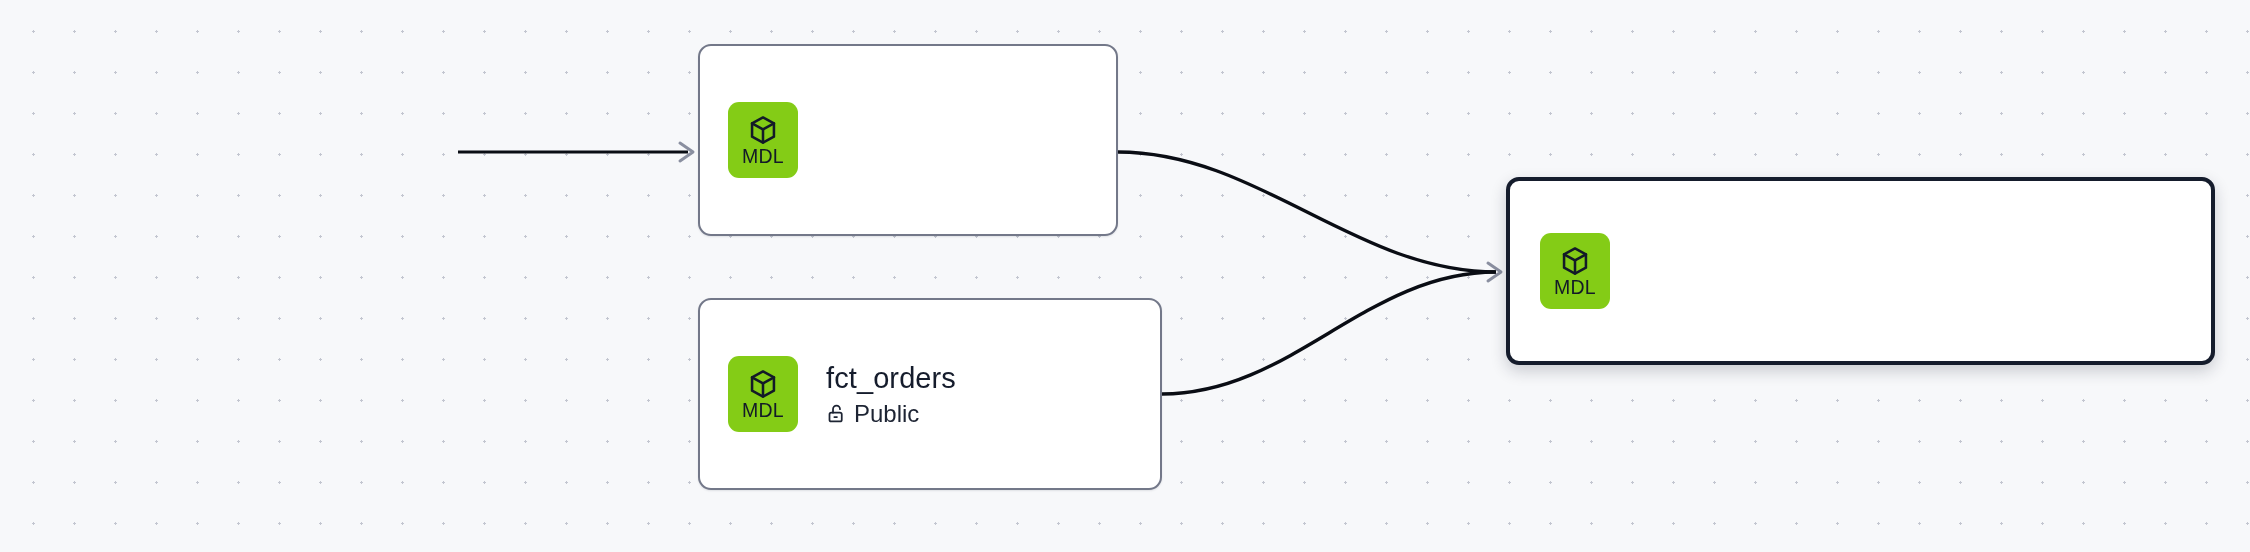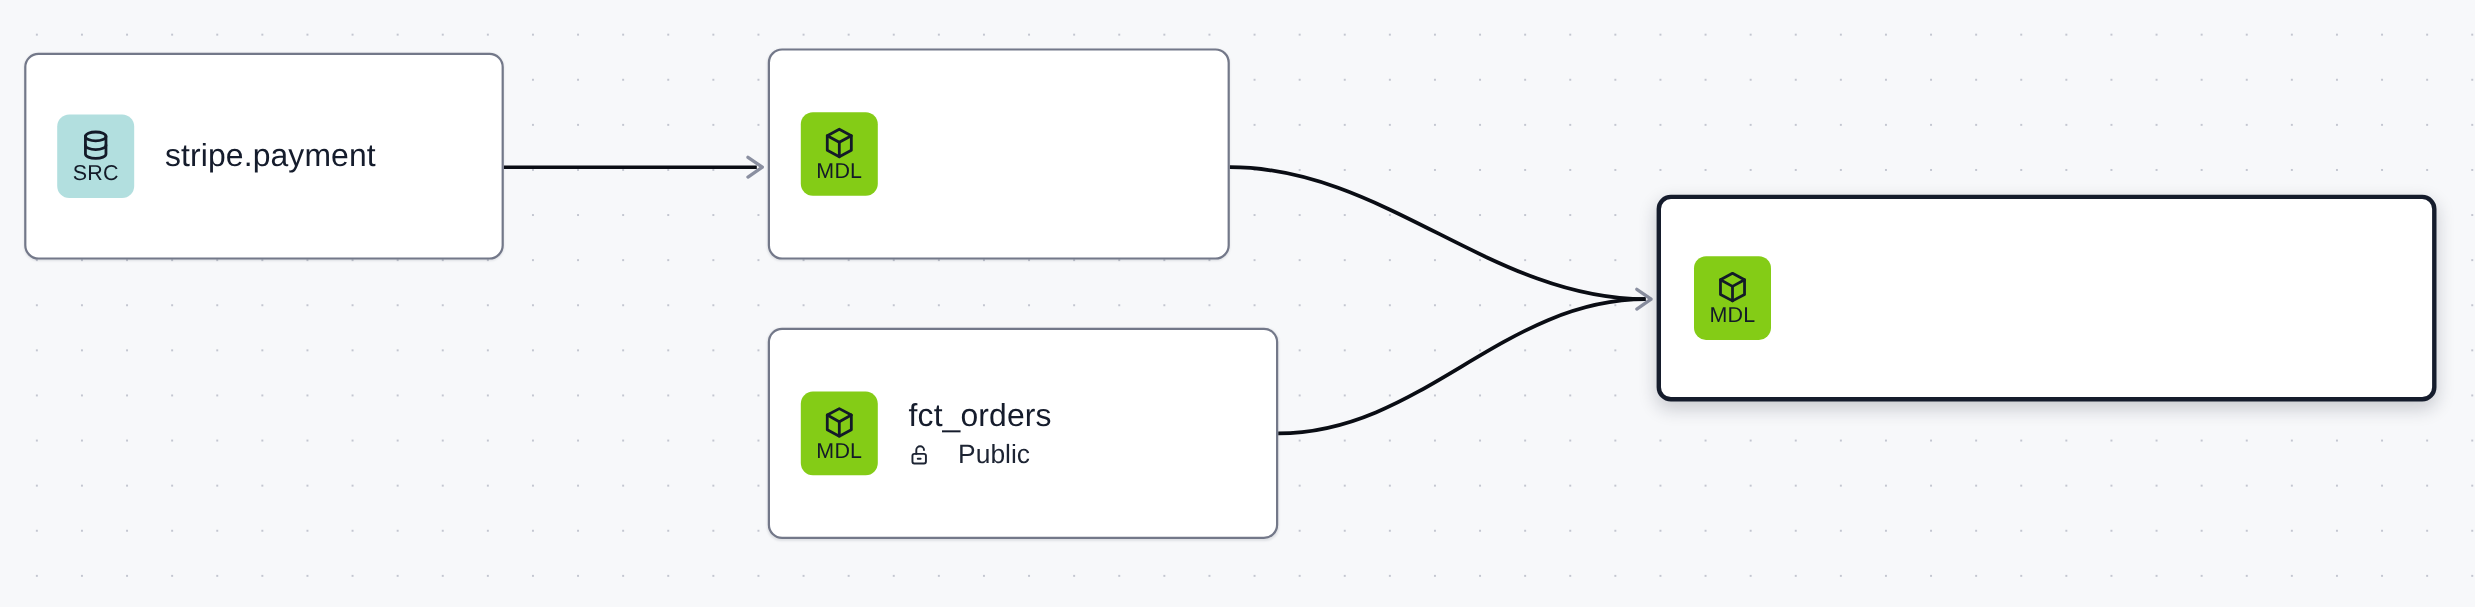--- a/index.html
+++ b/index.html
@@ -76,21 +76,21 @@
   .node-title {
     font-size: 29px;
     color: #151c2c;
     line-height: 1.12;
     white-space: nowrap;
     letter-spacing: 0.1px;
   }
   .node-meta {
     display: flex;
     align-items: center;
-    gap: 24px;
+    gap: 7px;
     margin-top: 7px;
     font-size: 24px;
     color: #1d2433;
     line-height: 1;
   }
   .meta-icon { display: block; line-height: 0; }
 
   
   #node-stripe-payment   { left: 22px;   top: 48px;  width: 436px; height: 188px; padding-left: 28px; }
   #node-stg-payments     { left: 698px;  top: 44px;  width: 420px; height: 192px; padding-left: 28px; }
@@ -112,35 +112,20 @@
     <g>
       <path d="M 1118 152 C 1258 152, 1356 272, 1496 272" fill="none" stroke="#0a0d14" stroke-width="3.4"></path>
     </g>
 
     <g>
       <path d="M 1162 394 C 1292 394, 1366 272, 1496 272" fill="none" stroke="#0a0d14" stroke-width="3.4"></path>
       <path d="M 1488 263 L 1501 272 L 1488 281" fill="none" stroke="#8a8fa0" stroke-width="3" stroke-linecap="round" stroke-linejoin="round"></path>
     </g>
   </svg>
 
-  <div class="node normal" id="node-stripe-payment">
-    <div class="badge src">
-      <span class="badge-glyph">
-        <svg width="32" height="32" viewBox="0 0 24 24" fill="none" stroke="#131a28" stroke-width="1.9" stroke-linecap="round" stroke-linejoin="round">
-          <ellipse cx="12" cy="6" rx="7" ry="3"></ellipse>
-          <path d="M5 6v12c0 1.66 3.13 3 7 3s7-1.34 7-3V6"></path>
-          <path d="M5 12c0 1.66 3.13 3 7 3s7-1.34 7-3"></path>
-        </svg>
-      </span>
-      <span class="badge-label">SRC</span>
-    </div>
-    <div class="node-body">
-      <div class="node-title">stripe.payment</div>
-    </div>
-  </div>
 
   <div class="node normal" id="node-stg-payments">
     <div class="badge mdl">
       <span class="badge-glyph">
         <svg width="32" height="32" viewBox="0 0 24 24" fill="none" stroke="#131a28" stroke-width="1.9" stroke-linecap="round" stroke-linejoin="round">
           <path d="M12 2.6 20.2 7v10L12 21.4 3.8 17V7z"></path>
           <path d="M3.8 7 12 11.5 20.2 7"></path>
           <path d="M12 11.5v9.9"></path>
         </svg>
       </span>

